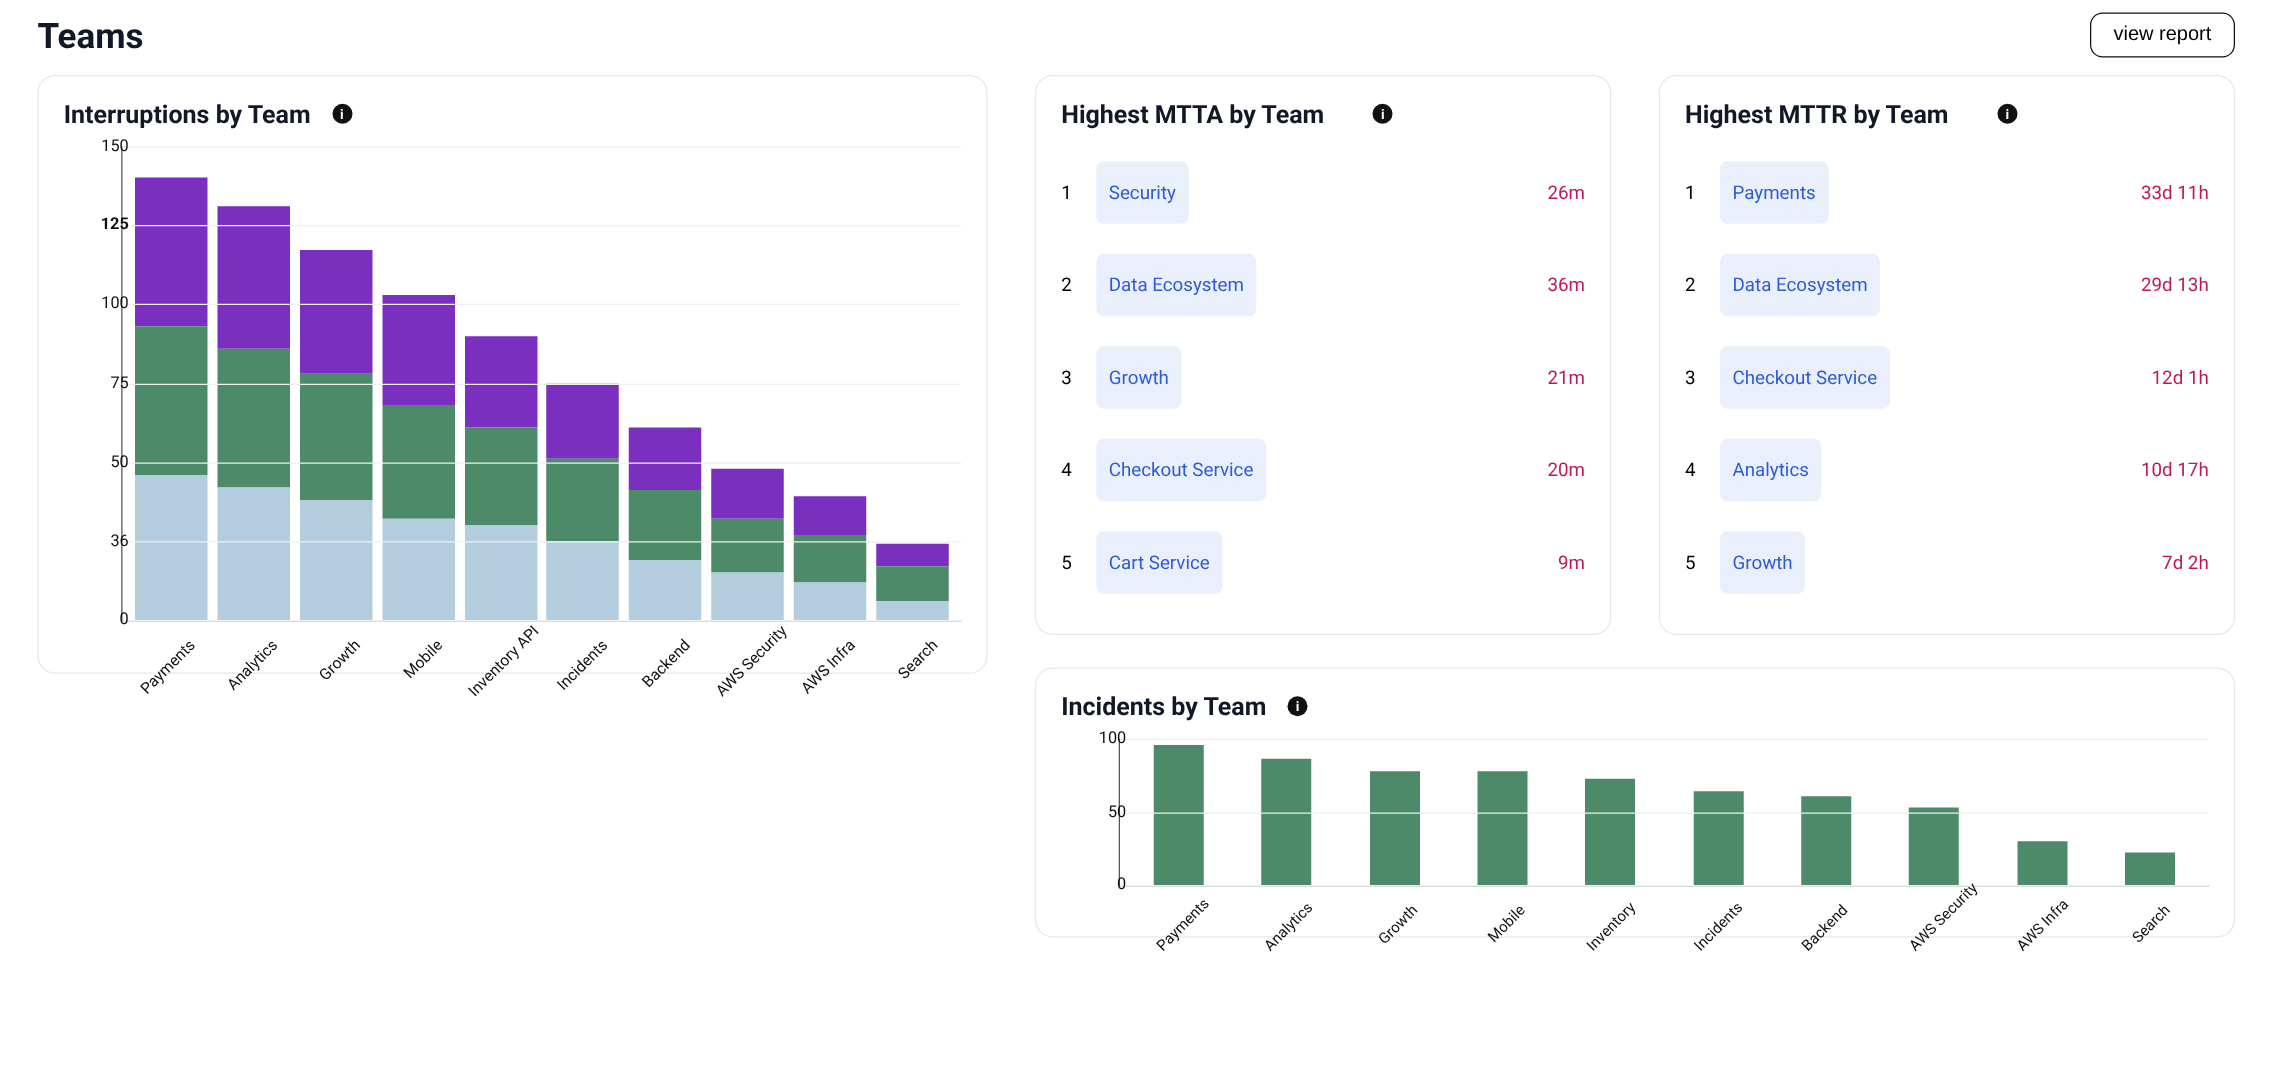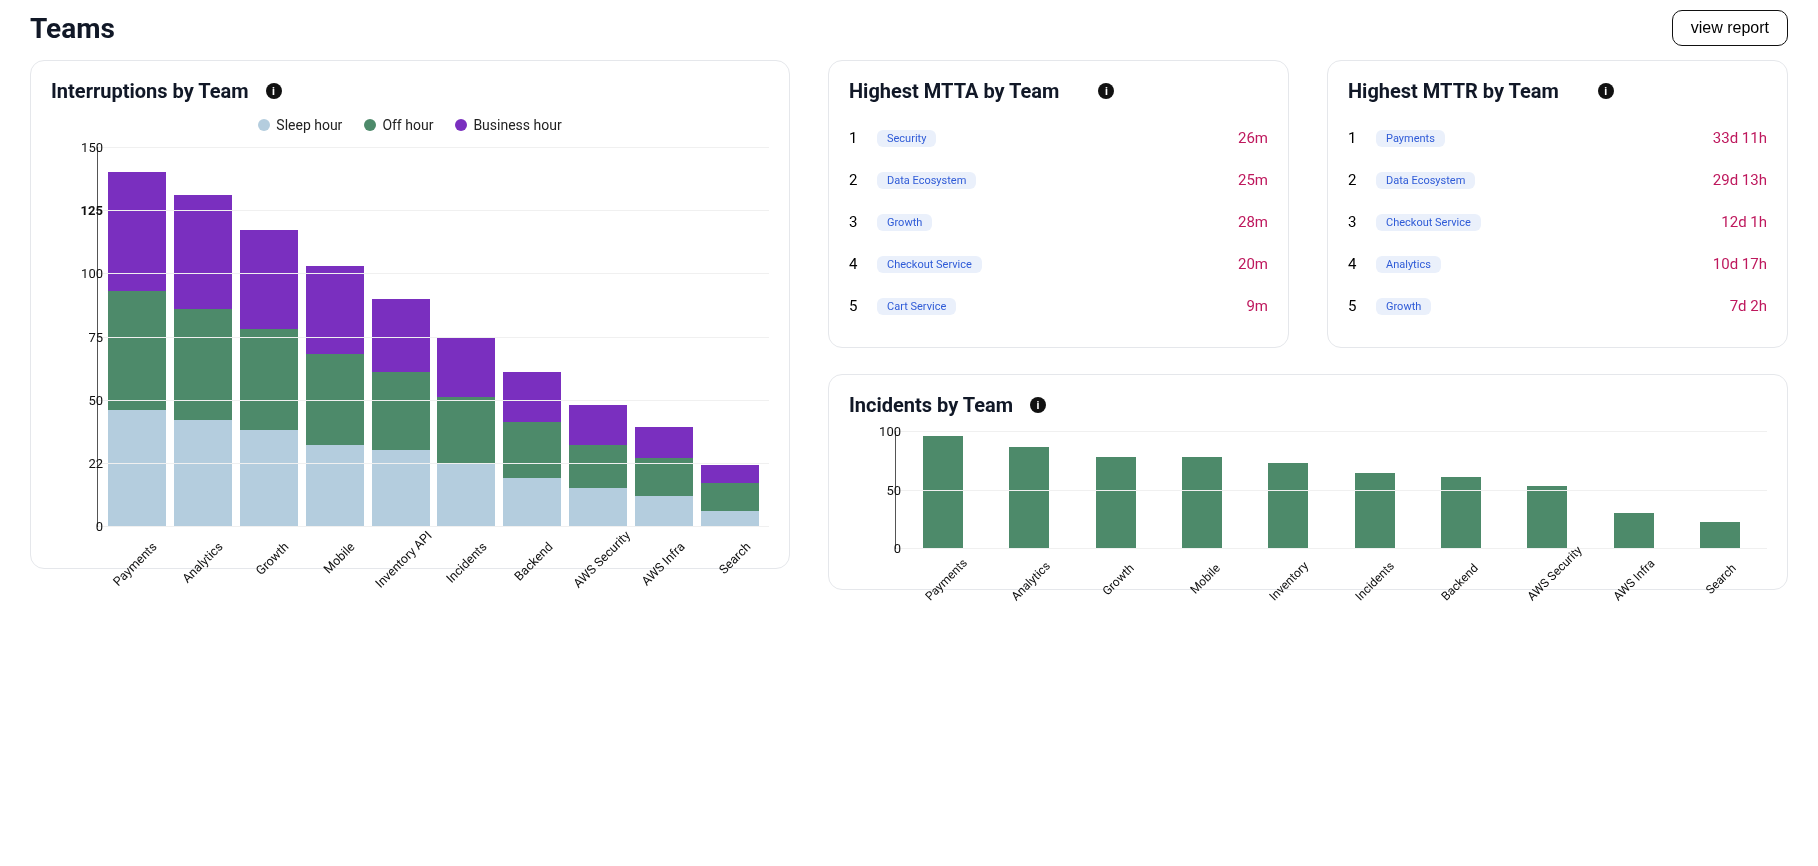--- a/index.html
+++ b/index.html
@@ -48,21 +48,21 @@
     display:inline-flex;align-items:center;justify-content:center;
     width:16px;height:16px;border-radius:50%;
     background:#111;color:#fff;font-size:11px;font-weight:700;font-style:normal;
     line-height:1;
   }
   
   .rank-row{display:flex;align-items:center;gap:14px;padding:12px 0}
   .rank-num{width:14px;color:#000;font-size:15px}
   .chip{
     background:var(--chip-bg);color:var(--chip-fg);
-    padding:2px 10px;border-radius:6px;font-size:11px;cursor:pointer;
+    padding:16px 10px;border-radius:6px;font-size:15px;cursor:pointer;
   }
   .rank-val{margin-left:auto;font-size:15px;color:#be185d}
   
   .legend{display:flex;gap:22px;justify-content:center;margin:8px 0 14px 0;font-size:14px;color:#222}
   .legend span{display:inline-flex;align-items:center;gap:6px}
   .swatch{width:12px;height:12px;border-radius:50%;display:inline-block}
   
   .chart-frame{position:relative}
   .y-axis{position:absolute;left:0;top:0;bottom:0;width:40px}
   .y-tick{position:absolute;left:16px;width:36px;text-align:right;font-size:13px;color:#111;transform:translateY(-50%)}
@@ -90,34 +90,20 @@
 </div>
 
 <div class="grid">
 
   <div class="card big">
     <h2 class="card-title">
       <span>Interruptions by Team</span>
       <i class="info-icon">i</i>
     </h2>
 
-    <div class="legend">
-      <span>
-          <i class="swatch" style="background:var(--lightblue)"></i>
-          <span>Sleep hour</span>
-        </span>
-      <span>
-          <i class="swatch" style="background:var(--green)"></i>
-          <span>Off hour</span>
-        </span>
-      <span>
-          <i class="swatch" style="background:var(--purple)"></i>
-          <span>Business hour</span>
-        </span>
-    </div>
 
     <div class="chart-frame">
       <div class="plot" id="int-plot">
         <div class="bars" id="int-bars">
             <div class="bar-col">
               <div class="stack">
                 <div class="seg" style="height: 116.227px; background: rgb(180, 205, 222);"></div>
                 <div class="seg" style="height: 118.753px; background: rgb(77, 138, 106);"></div>
                 <div class="seg" style="height: 118.753px; background: rgb(122, 47, 191);"></div>
               </div>
@@ -189,21 +175,21 @@
       <div class="gridline" style="top: 379px;"></div>
           <div class="gridline" style="top: 315.833px;"></div>
           <div class="gridline" style="top: 252.667px;"></div>
           <div class="gridline" style="top: 189.5px;"></div>
           <div class="gridline" style="top: 126.333px;"></div>
           <div class="gridline" style="top: 63.1667px;"></div>
           <div class="gridline" style="top: 0px;"></div>
         </div>
       <div class="y-axis" id="int-yaxis" style="height: 379px;">
           <div class="y-tick" style="top: 379px;">0</div>
-          <div class="y-tick" style="top: 315.833px;">22</div>
+          <div class="y-tick" style="top: 315.833px;">36</div>
           <div class="y-tick" style="top: 252.667px;">50</div>
           <div class="y-tick" style="top: 189.5px;">75</div>
           <div class="y-tick" style="top: 126.333px;">100</div>
           <div class="y-tick" style="top: 63.1667px; font-weight: bold;">125</div>
           <div class="y-tick" style="top: 0px;">150</div>
         </div>
       <div class="x-labels" id="int-xlabels">
           <div class="x-label">Payments</div>
           <div class="x-label">Analytics</div>
           <div class="x-label">Growth</div>
@@ -225,26 +211,26 @@
     </h2>
     <div id="mtta-list">
         <div class="rank-row">
           <span class="rank-num">1</span>
           <span class="chip">Security</span>
           <span class="rank-val">26m</span>
         </div>
         <div class="rank-row">
           <span class="rank-num">2</span>
           <span class="chip">Data Ecosystem</span>
-          <span class="rank-val">25m</span>
+          <span class="rank-val">36m</span>
         </div>
         <div class="rank-row">
           <span class="rank-num">3</span>
           <span class="chip">Growth</span>
-          <span class="rank-val">28m</span>
+          <span class="rank-val">21m</span>
         </div>
         <div class="rank-row">
           <span class="rank-num">4</span>
           <span class="chip">Checkout Service</span>
           <span class="rank-val">20m</span>
         </div>
         <div class="rank-row">
           <span class="rank-num">5</span>
           <span class="chip">Cart Service</span>
           <span class="rank-val">9m</span>

